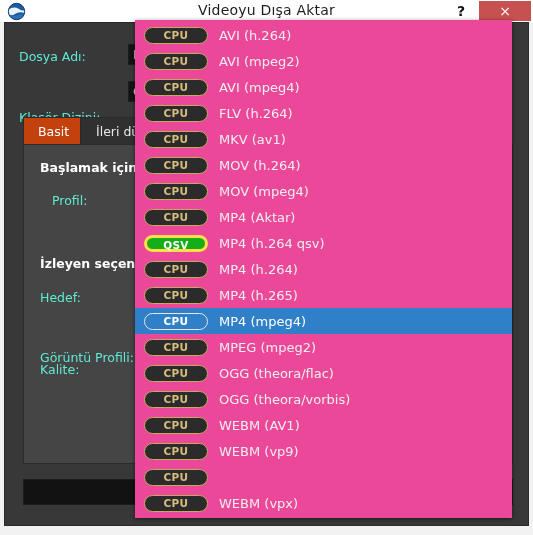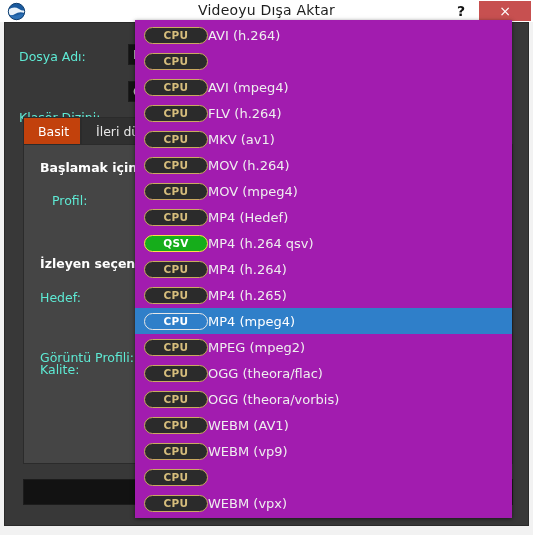--- a/index.html
+++ b/index.html
@@ -154,21 +154,21 @@
     border: 1px solid #1c1c1c;
     box-sizing: border-box;
   }
 
   
   #dropdown {
     position: absolute;
     left: 135px; top: 20px;
     width: 377px;
     height: 498px;
-    background: #a21caf;
+    background: #ec4899;
     box-sizing: border-box;
     box-shadow: 0 1px 4px rgba(0,0,0,0.55);
     overflow: hidden;
     padding-top: 2px;
   }
   .dd-item {
     position: relative;
     height: 26px;
     display: flex;
     align-items: center;
@@ -196,24 +196,25 @@
     border: 1px solid #c9a95f;
     color: #d6bd7c;
   }
   .dd-item.selected .badge.cpu {
     background: #2f7fc9;
     border-color: #e7e7e7;
     color: #ffffff;
   }
   .badge.qsv {
     background: #16ad1b;
-    border: 1px solid #fde047;
+    border: 3px solid #fde047;
     color: #ffffff;
   }
   .dd-label {
+    margin-left: 11px;
     font-size: 13px;
     color: #efefef;
     white-space: nowrap;
   }
   .dd-item.selected .dd-label { color: #ffffff; }
 </style>
 </head>
 <body>
 
 <div id="window">
@@ -259,20 +260,21 @@
 
   </div>
 
   <div id="dropdown">
       <div class="dd-item">
         <span class="badge cpu">CPU</span>
         <span class="dd-label">AVI (h.264)</span>
       </div>
       <div class="dd-item">
         <span class="badge cpu">CPU</span>
+        <span class="dd-label">AVI (mpeg2)</span>
       </div>
       <div class="dd-item">
         <span class="badge cpu">CPU</span>
         <span class="dd-label">AVI (mpeg4)</span>
       </div>
       <div class="dd-item">
         <span class="badge cpu">CPU</span>
         <span class="dd-label">FLV (h.264)</span>
       </div>
       <div class="dd-item">
@@ -282,21 +284,21 @@
       <div class="dd-item">
         <span class="badge cpu">CPU</span>
         <span class="dd-label">MOV (h.264)</span>
       </div>
       <div class="dd-item">
         <span class="badge cpu">CPU</span>
         <span class="dd-label">MOV (mpeg4)</span>
       </div>
       <div class="dd-item">
         <span class="badge cpu">CPU</span>
-        <span class="dd-label">MP4 (Hedef)</span>
+        <span class="dd-label">MP4 (Aktar)</span>
       </div>
       <div class="dd-item">
         <span class="badge qsv">QSV</span>
         <span class="dd-label">MP4 (h.264 qsv)</span>
       </div>
       <div class="dd-item">
         <span class="badge cpu">CPU</span>
         <span class="dd-label">MP4 (h.264)</span>
       </div>
       <div class="dd-item">

